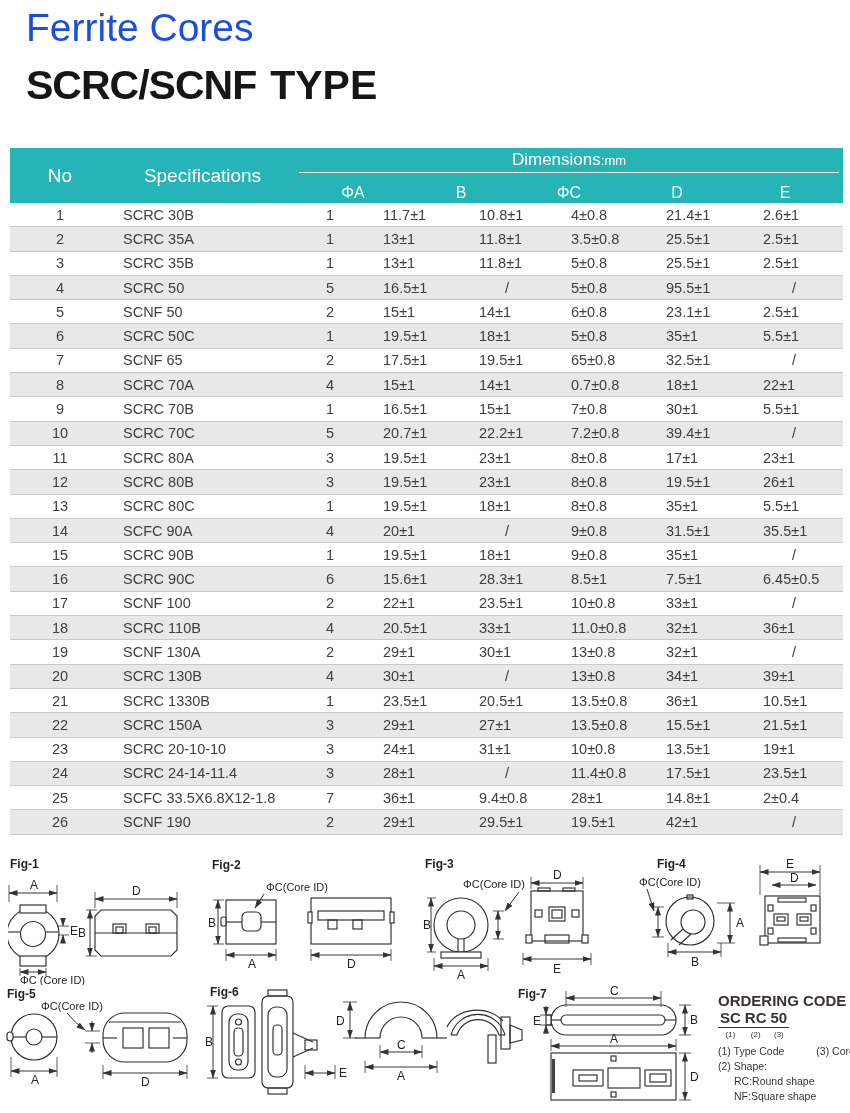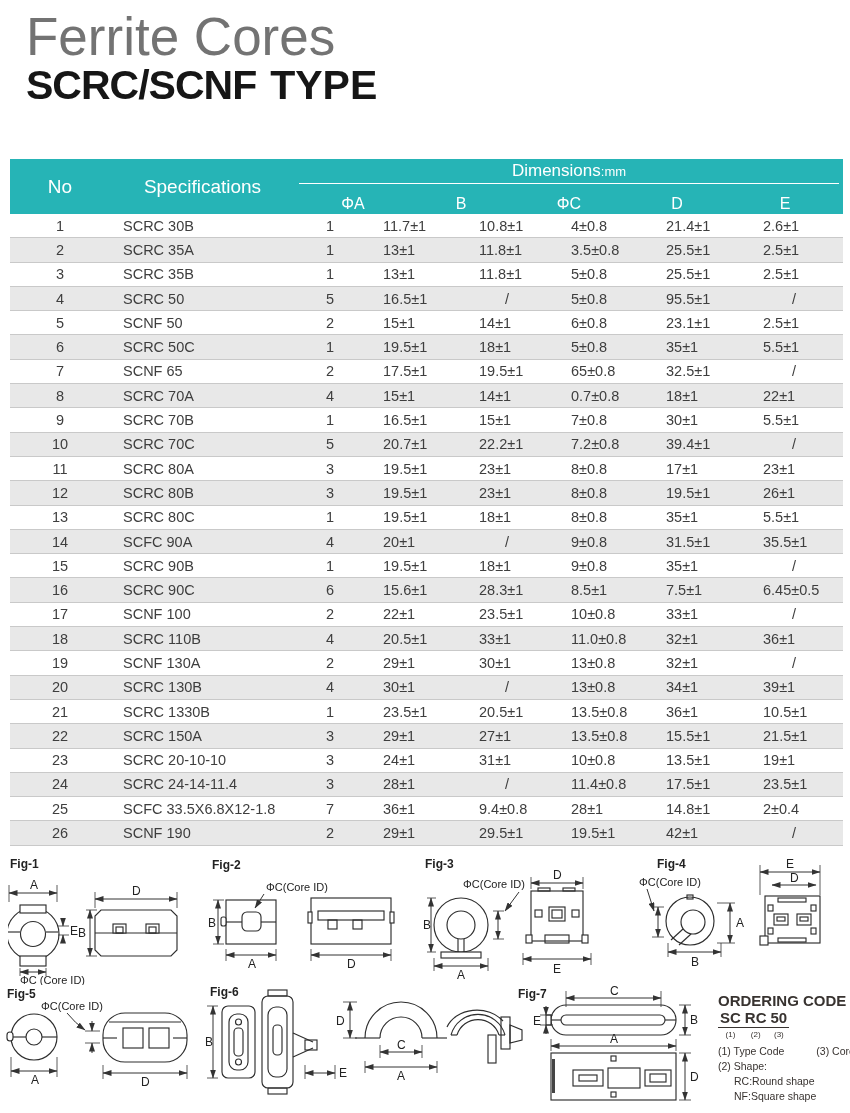--- a/index.html
+++ b/index.html
@@ -2,27 +2,27 @@
 <html style="--accent: #26b4b6; --stripe: #e8e8e8;"><head>
 <meta charset="utf-8">
 <style>
   :root{ --accent:#26b4b6; --ink:#3e3e3e; --line:#c9c9c9; --stripe:#e8e8e8; --draw:#2e2e2e; }
   *{box-sizing:border-box;}
   html,body{margin:0;padding:0;}
   body{width:850px;height:1113px;position:relative;background:#fff;
        font-family:"Liberation Sans",sans-serif;overflow:hidden;}
 
   
-  .page-title{position:absolute;left:26px;top:6px;font-size:53px;color:#737373;font-weight:400;}
+  .page-title{position:absolute;left:26px;top:6px;font-size:39px;color:#1d4ed8;font-weight:400;}
   .page-subtitle{position:absolute;left:26px;top:62px;font-size:41px;color:#161616;white-space:nowrap;}
   .sub-bold{font-weight:900;letter-spacing:-1px;}
   .sub-rest{font-weight:700;margin-left:14px;}
 
   
-  .spec-table{position:absolute;left:10px;top:148px;width:833px;margin-top:11px;}
+  .spec-table{position:absolute;left:10px;top:148px;width:833px;}
   .thead{background:var(--accent);color:#fff;height:55px;display:flex;}
   .h-no{width:100px;font-size:19px;display:flex;align-items:center;justify-content:center;}
   .h-spec{width:185px;font-size:19px;display:flex;align-items:center;justify-content:center;}
   .h-fig{width:70px;font-size:19px;display:flex;align-items:center;justify-content:center;}
   .h-dims{flex:1;display:flex;flex-direction:column;justify-content:center;padding:0 4px;}
   .h-dims-title{text-align:center;font-size:17px;border-bottom:1px solid #fff;padding-bottom:2px;}
   .h-dims-title .unit{font-size:13px;}
   .h-dims-row{display:grid;grid-template-columns:repeat(5,1fr);text-align:center;font-size:16px;padding-top:11px;}
   .trow{display:grid;grid-template-columns:100px 185px 70px 96px 92px 95px 97px 98px;
         height:24.3px;align-items:center;font-size:14.5px;color:var(--ink);

